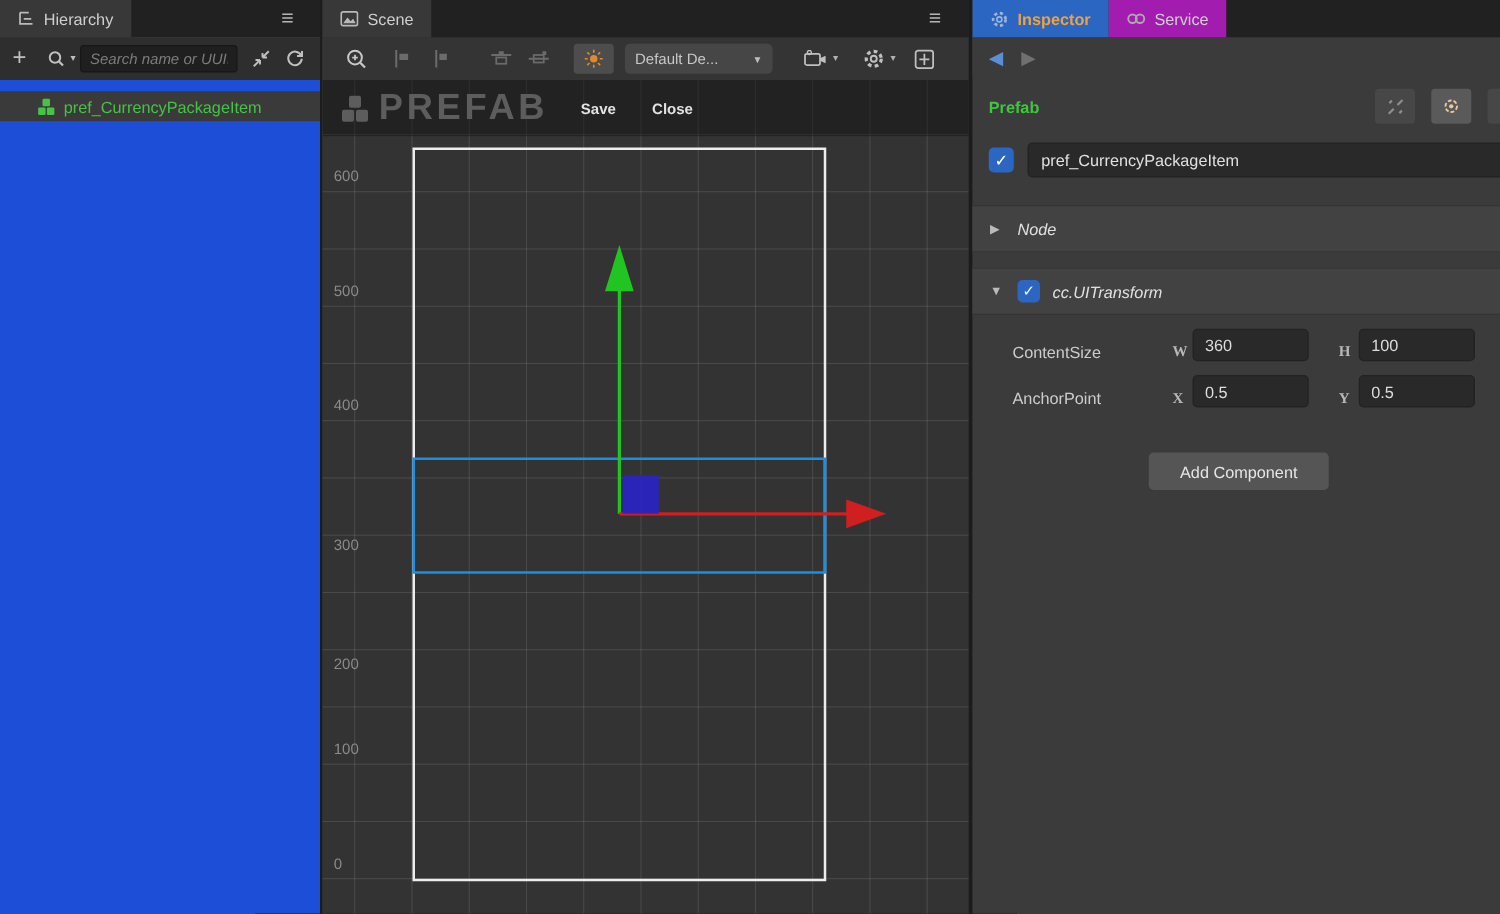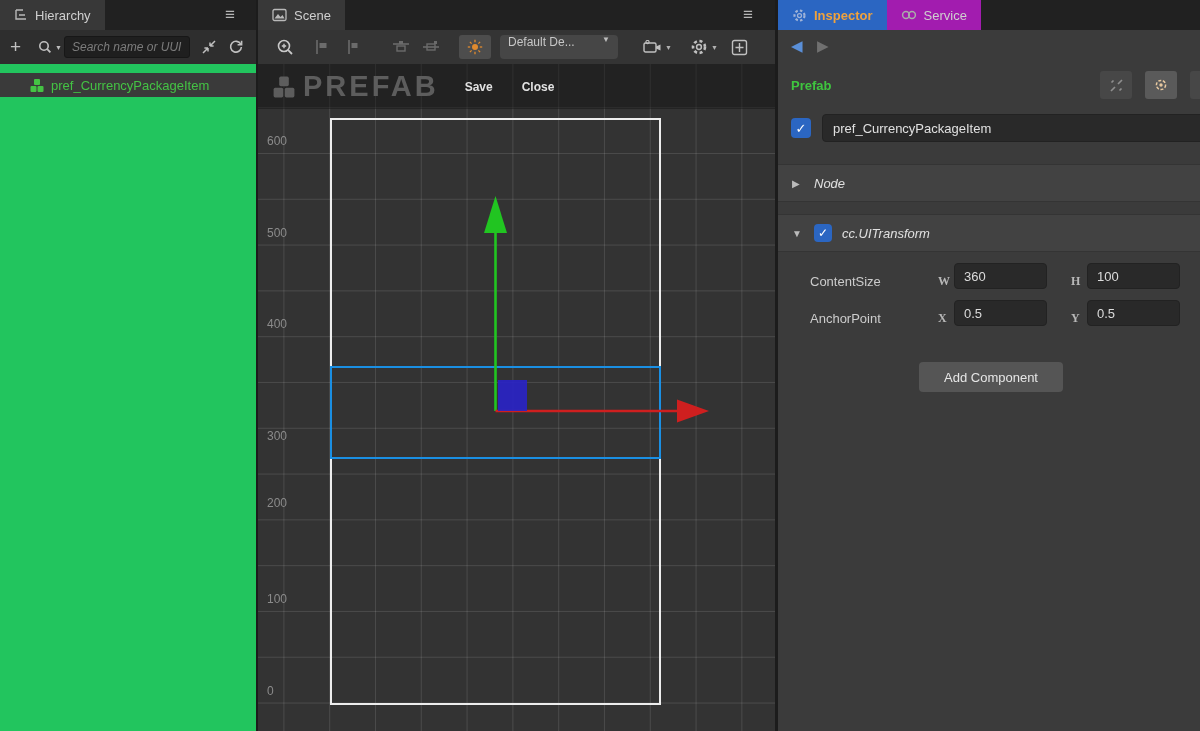--- a/index.html
+++ b/index.html
@@ -1,21 +1,21 @@
 <!DOCTYPE html>
 <html><head>
 <meta charset="utf-8">
 <style>
   * { margin:0; padding:0; box-sizing:border-box; }
   body { background:#1b1b1b; font-family:"Liberation Sans", sans-serif; }
   #app { position:relative; width:1200px; height:731px; background:#2a2a2a; overflow:hidden;
          font-family:"Liberation Sans", sans-serif; color:#ccc; }
 
   .panel { position:absolute; top:0; height:731px; }
-  #hierarchy { left:0; width:256px; background:#22c55e; }
+  #hierarchy { left:0; width:256px; background:#1d4ed8; }
   .vdivider { position:absolute; top:0; height:731px; background:#1c1c1c; }
   #scene-panel { left:258px; width:517px; background:#333; }
   #inspector { left:778px; width:502px; background:#3b3b3b; }
 
   .tabbar { position:relative; height:30px; background:#212121; display:flex; align-items:stretch; }
   .tab { display:flex; align-items:center; gap:7px; padding:0 14px; background:#383838; font-size:13px; color:#cfcfcf; }
   .hamburger { position:absolute; top:0; height:30px; display:flex; align-items:center; color:#b5b5b5; font-size:17px; cursor:pointer; }
 
   
   .toolbar { position:relative; height:34px; background:#2e2e2e; }
@@ -25,21 +25,21 @@
      border:1px solid #171717; border-radius:3px; color:#9a9a9a; font-style:italic; font-size:12px; padding:0 7px; outline:none; }
   input.search::placeholder { color:#7c7c7c; font-style:italic; }
   .tree-row { margin-top:9px; height:24px; background:#3a3a3a; display:flex; align-items:center; padding-left:29px; gap:6px; }
   .tree-label { color:#44c344; font-size:13px; }
 
   
   #scene-toolbar { background:#343434; }
   .light-btn { position:absolute; left:201px; top:5px; width:32px; height:24px; background:#4d4d4d; border-radius:3px;
      display:flex; align-items:center; justify-content:center; }
   .cam-select { position:absolute; left:242px; top:5px; width:118px; height:24px; background:#464646; border-radius:4px;
-     display:flex; padding:0 8px; font-size:12px; color:#c7c7c7; }
+     display:flex; align-items:center; padding:0 8px; font-size:12px; color:#c7c7c7; }
   .cam-select .caret { margin-left:auto; font-size:8px; color:#bdbdbd; }
   .mini-caret { font-size:7px; color:#b0b0b0; margin-left:3px; }
 
   
   #viewport { position:absolute; left:0; top:64px; width:517px; height:667px; overflow:hidden; background-color:#333;
      background-image:
        linear-gradient(rgba(255,255,255,0.115) 1px, transparent 1px),
        linear-gradient(90deg, rgba(255,255,255,0.115) 1px, transparent 1px);
      background-size:45.8px 45.8px; background-position:25.4px 43.2px; }
   #prefab-banner { position:absolute; left:0; top:0; width:100%; height:45px; background:rgba(16,16,16,0.48);
@@ -225,21 +225,21 @@
           <path d="M8.5 4 L8.5 13 M4.5 8.5 L12.5 8.5" stroke="#c0c0c0" stroke-width="1.4"></path>
         </svg>
       </div>
     </div>
 
     <div id="viewport">
       <span class="axis-label" style="top:70px">600</span>
       <span class="axis-label" style="top:162px">500</span>
       <span class="axis-label" style="top:253px">400</span>
       <span class="axis-label" style="top:365px">300</span>
-      <span class="axis-label" style="top:432px">200</span>
+      <span class="axis-label" style="top:460px">200</span>
       <span class="axis-label" style="top:528px">100</span>
       <span class="axis-label" style="top:620px">0</span>
 
       <div id="canvas-frame"></div>
       <div id="selection-frame"></div>
 
       <svg id="gizmo" width="517" height="667" viewBox="0 0 517 667">
         <line x1="237.5" y1="347" x2="237.5" y2="168" stroke="#21c521" stroke-width="2.6"></line>
         <polygon points="237.5,132 226,169 249,169" fill="#21c521"></polygon>
         <line x1="237.5" y1="347" x2="420" y2="347" stroke="#cf1f1f" stroke-width="2.6"></line>

